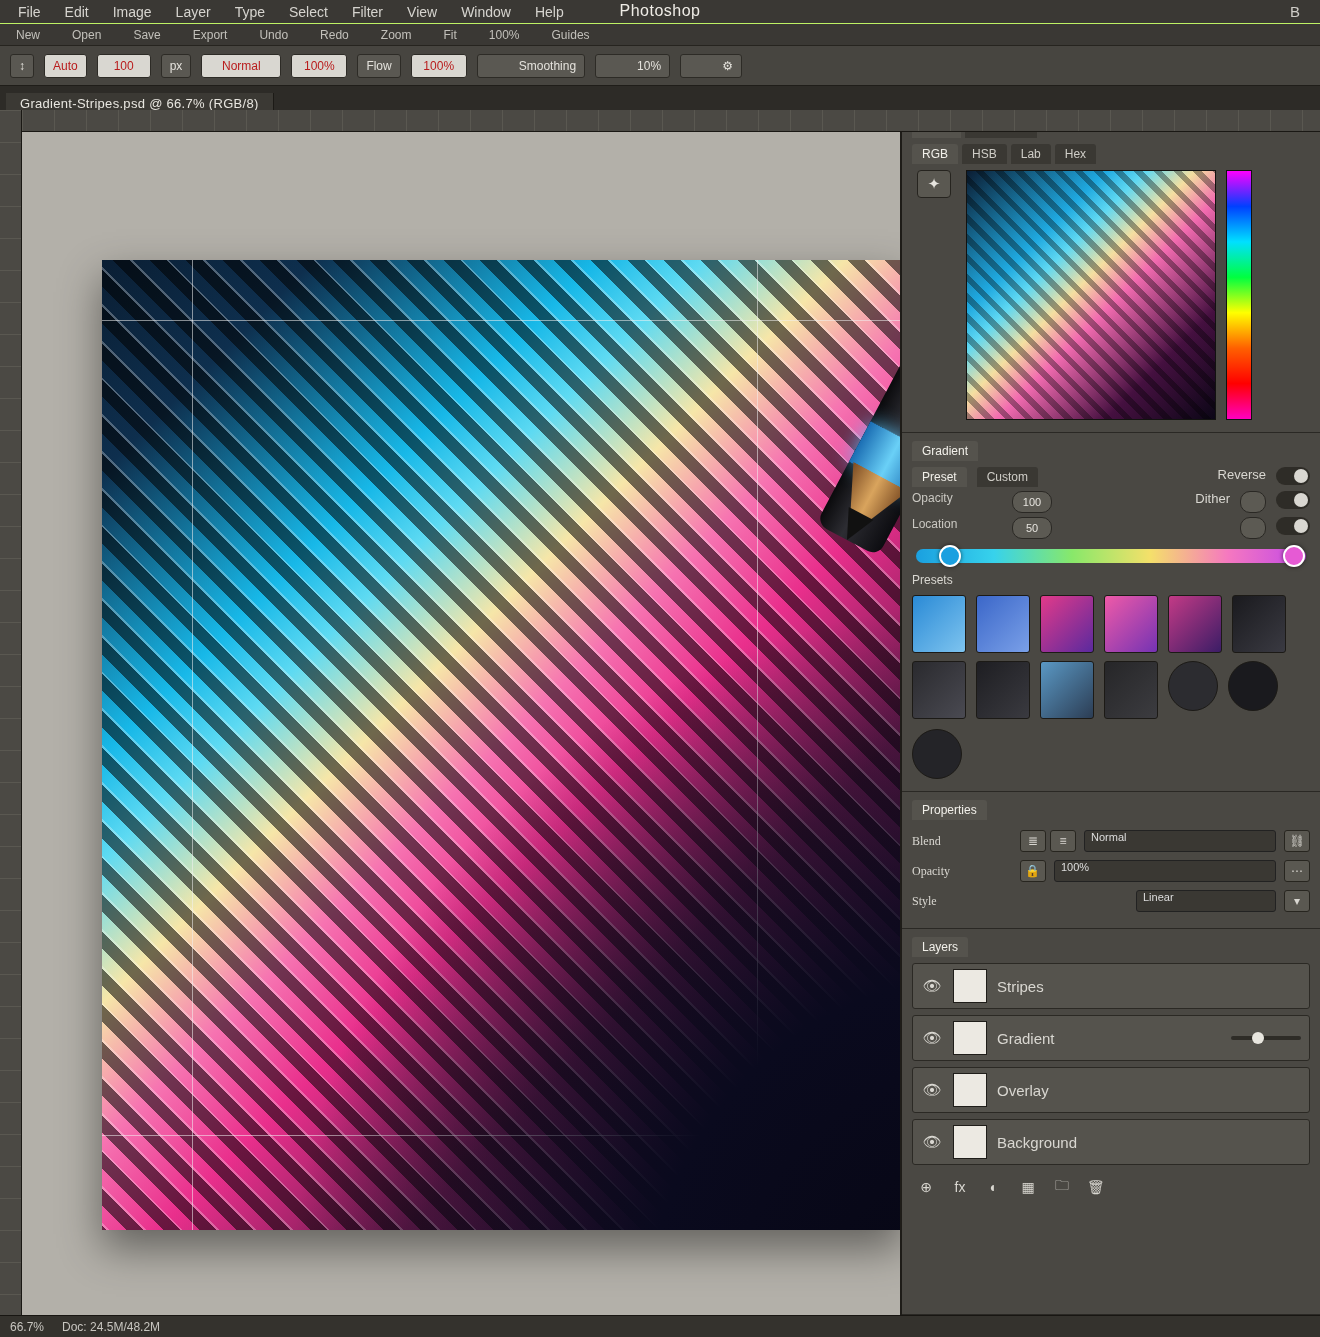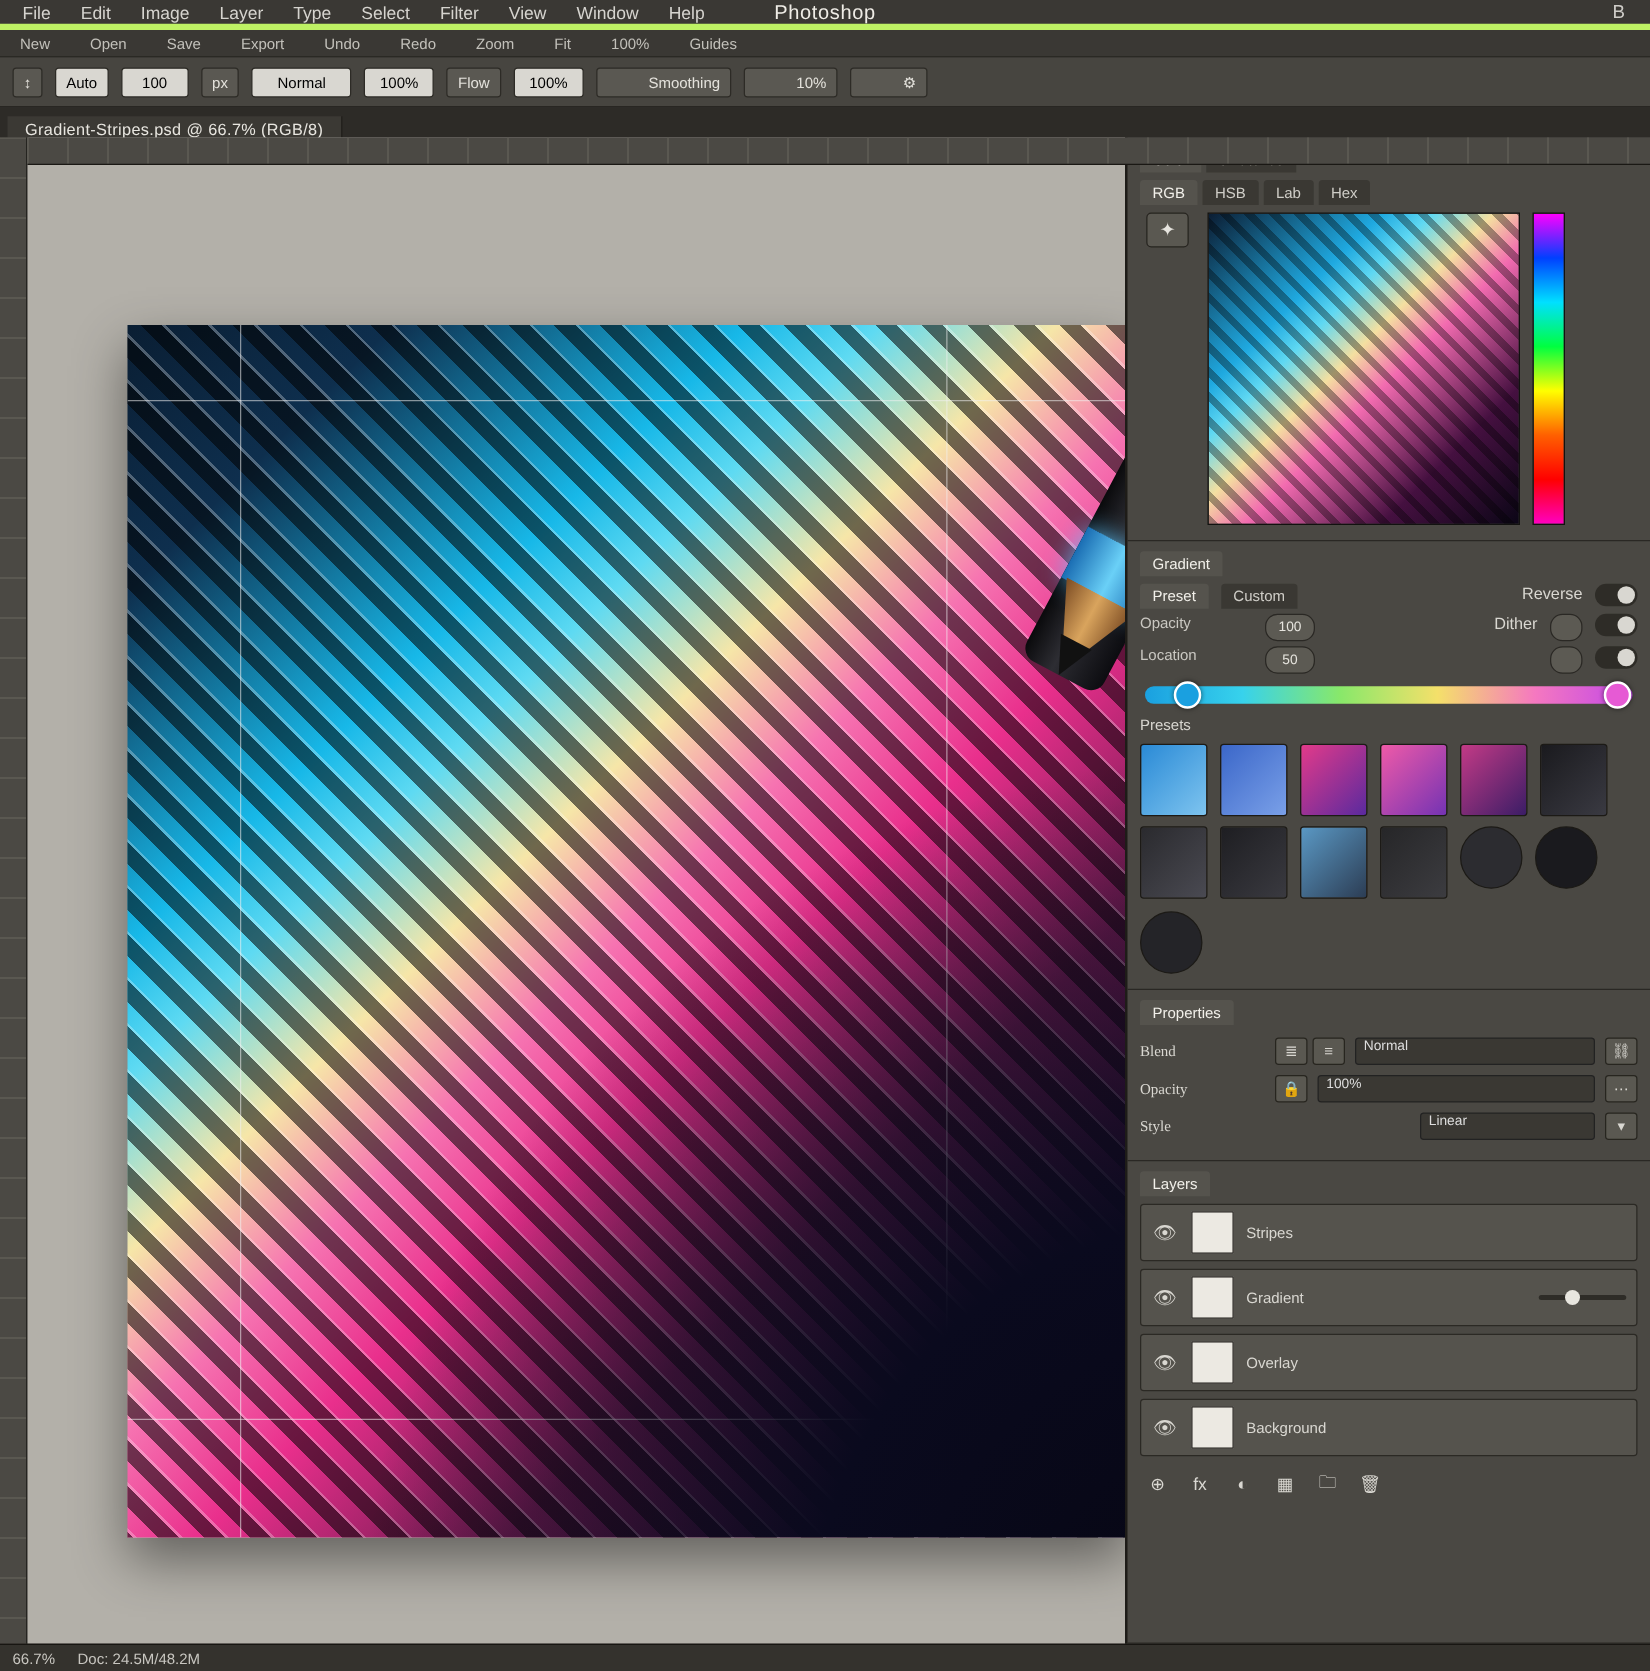--- a/index.html
+++ b/index.html
@@ -14,21 +14,21 @@
   }
 
   
   .menubar {
     height: 24px;
     background: #3a3834;
     display: flex;
     align-items: center;
     padding: 0 8px;
     gap: 4px;
-    border-bottom: 5px solid #bef264;
+    border-bottom: 1px solid #bef264;
     position: relative;
   }
   .menubar .item {
     padding: 2px 10px;
     font-size: 14px;
     color: #d6d4cf;
     cursor: default;
     border-radius: 2px;
   }
   .app-title {
@@ -61,21 +61,21 @@
   .opt-btn, .opt-field, .opt-chip {
     background:#5a5852;
     border:1px solid #2d2b26;
     height:24px;
     border-radius:3px;
     display:flex; align-items:center; justify-content:center;
     padding:0 8px;
     color:#e4e2dc;
     font-size:12px;
   }
-  .opt-field.light { background:#d9d7d1; color:#000000; }
+  .opt-field.light { background:#d9d7d1; color:#b91c1c; }
   .opt-chip { width:auto;padding-left:41px; }
 
   
   .tabstrip {
     height: 36px;
     background: #2d2b27;
     display:flex; align-items:center;
     padding-left:6px;
     border-bottom:1px solid #151310;
   }
@@ -300,21 +300,21 @@
   
   .layer{
     display:flex; align-items:center; gap:10px;
     height:46px; background:#55534d; border:1px solid #2b2924; border-radius:3px;
     padding:0 8px; margin:6px 0;
   }
   .layer .eye{ width:22px; text-align:center; font-size:15px; }
   .layer .thumb{
     width:34px; height:34px; background:#ece9e2; border:1px solid #1f1d19;
   }
-  .layer .name{ flex:1; font-size:12px; }
+  .layer .name{ flex:1; font-size:15px; }
   .layer .opacity-mini{ display:flex; align-items:center; gap:6px; }
   .mini-slider{
     width:70px; height:4px; background:#2e2c27; border-radius:2px; position:relative;
   }
   .mini-slider::after{
     content:""; position:absolute; left:30%; top:-4px; width:12px; height:12px; border-radius:50%; background:#e8e6df;
   }
 
   
   .layer-icons{ display:flex; gap:14px; justify-content:flex-start; padding:6px 4px 2px; }

